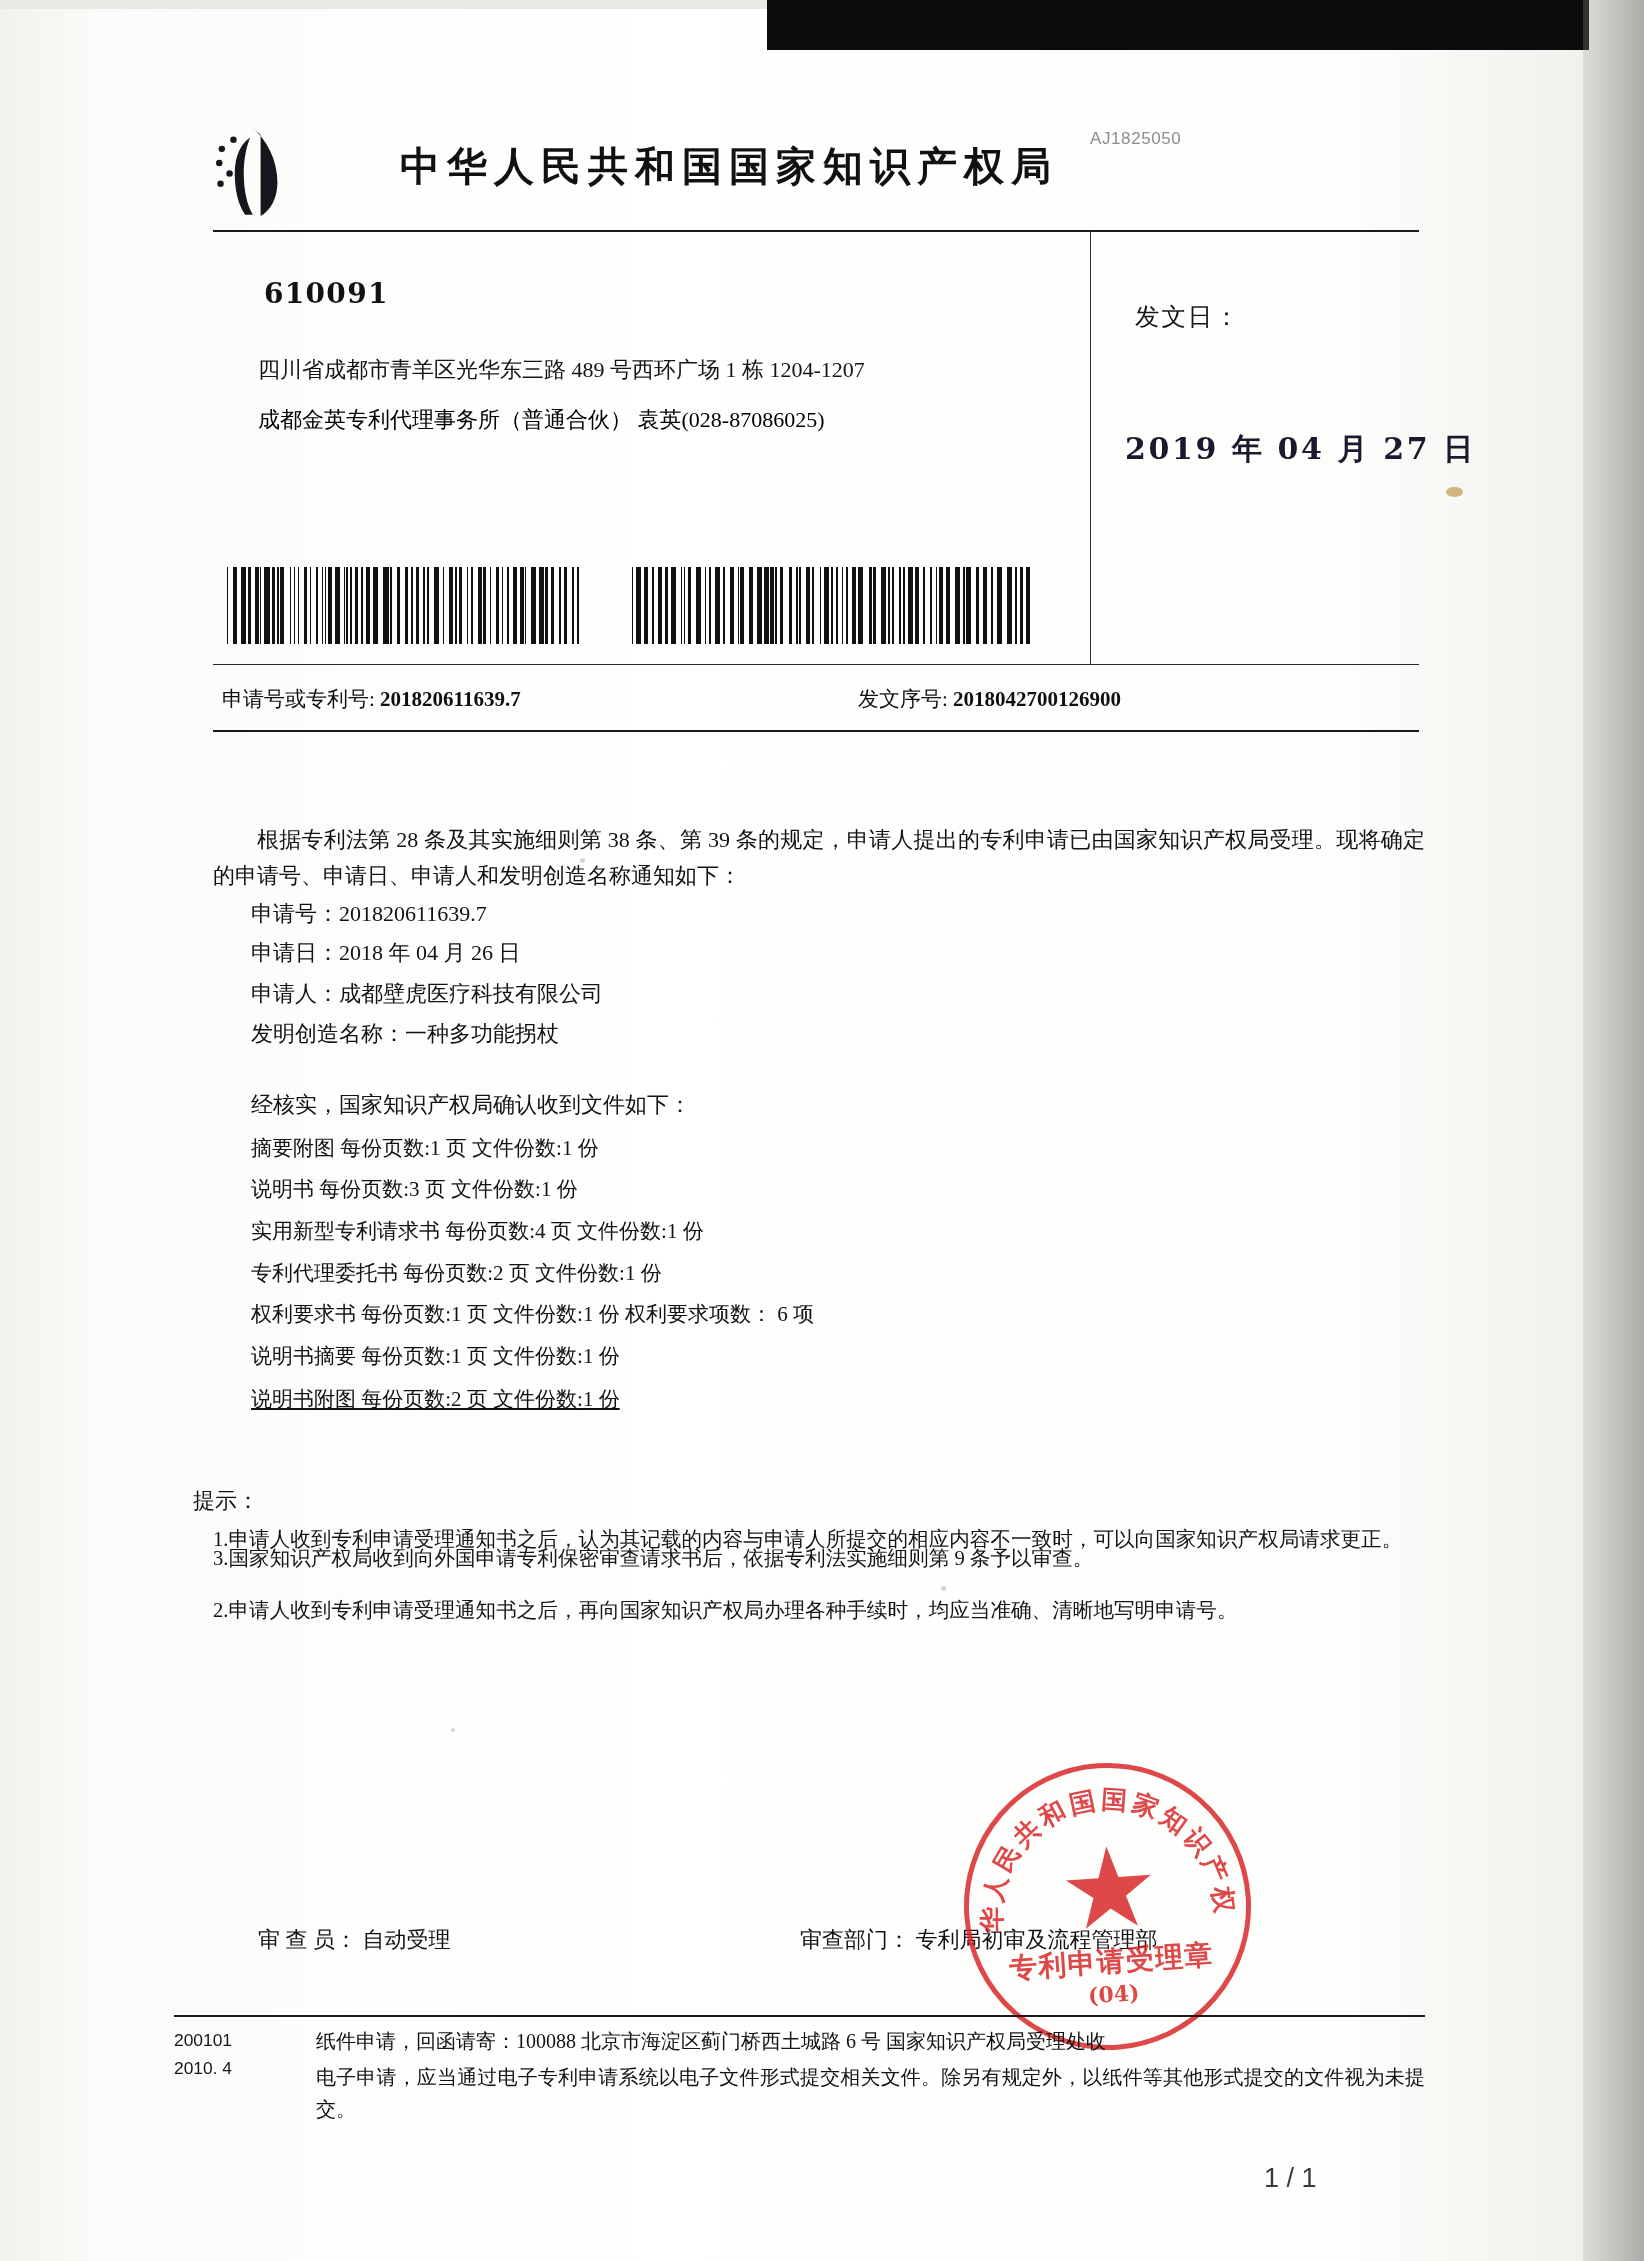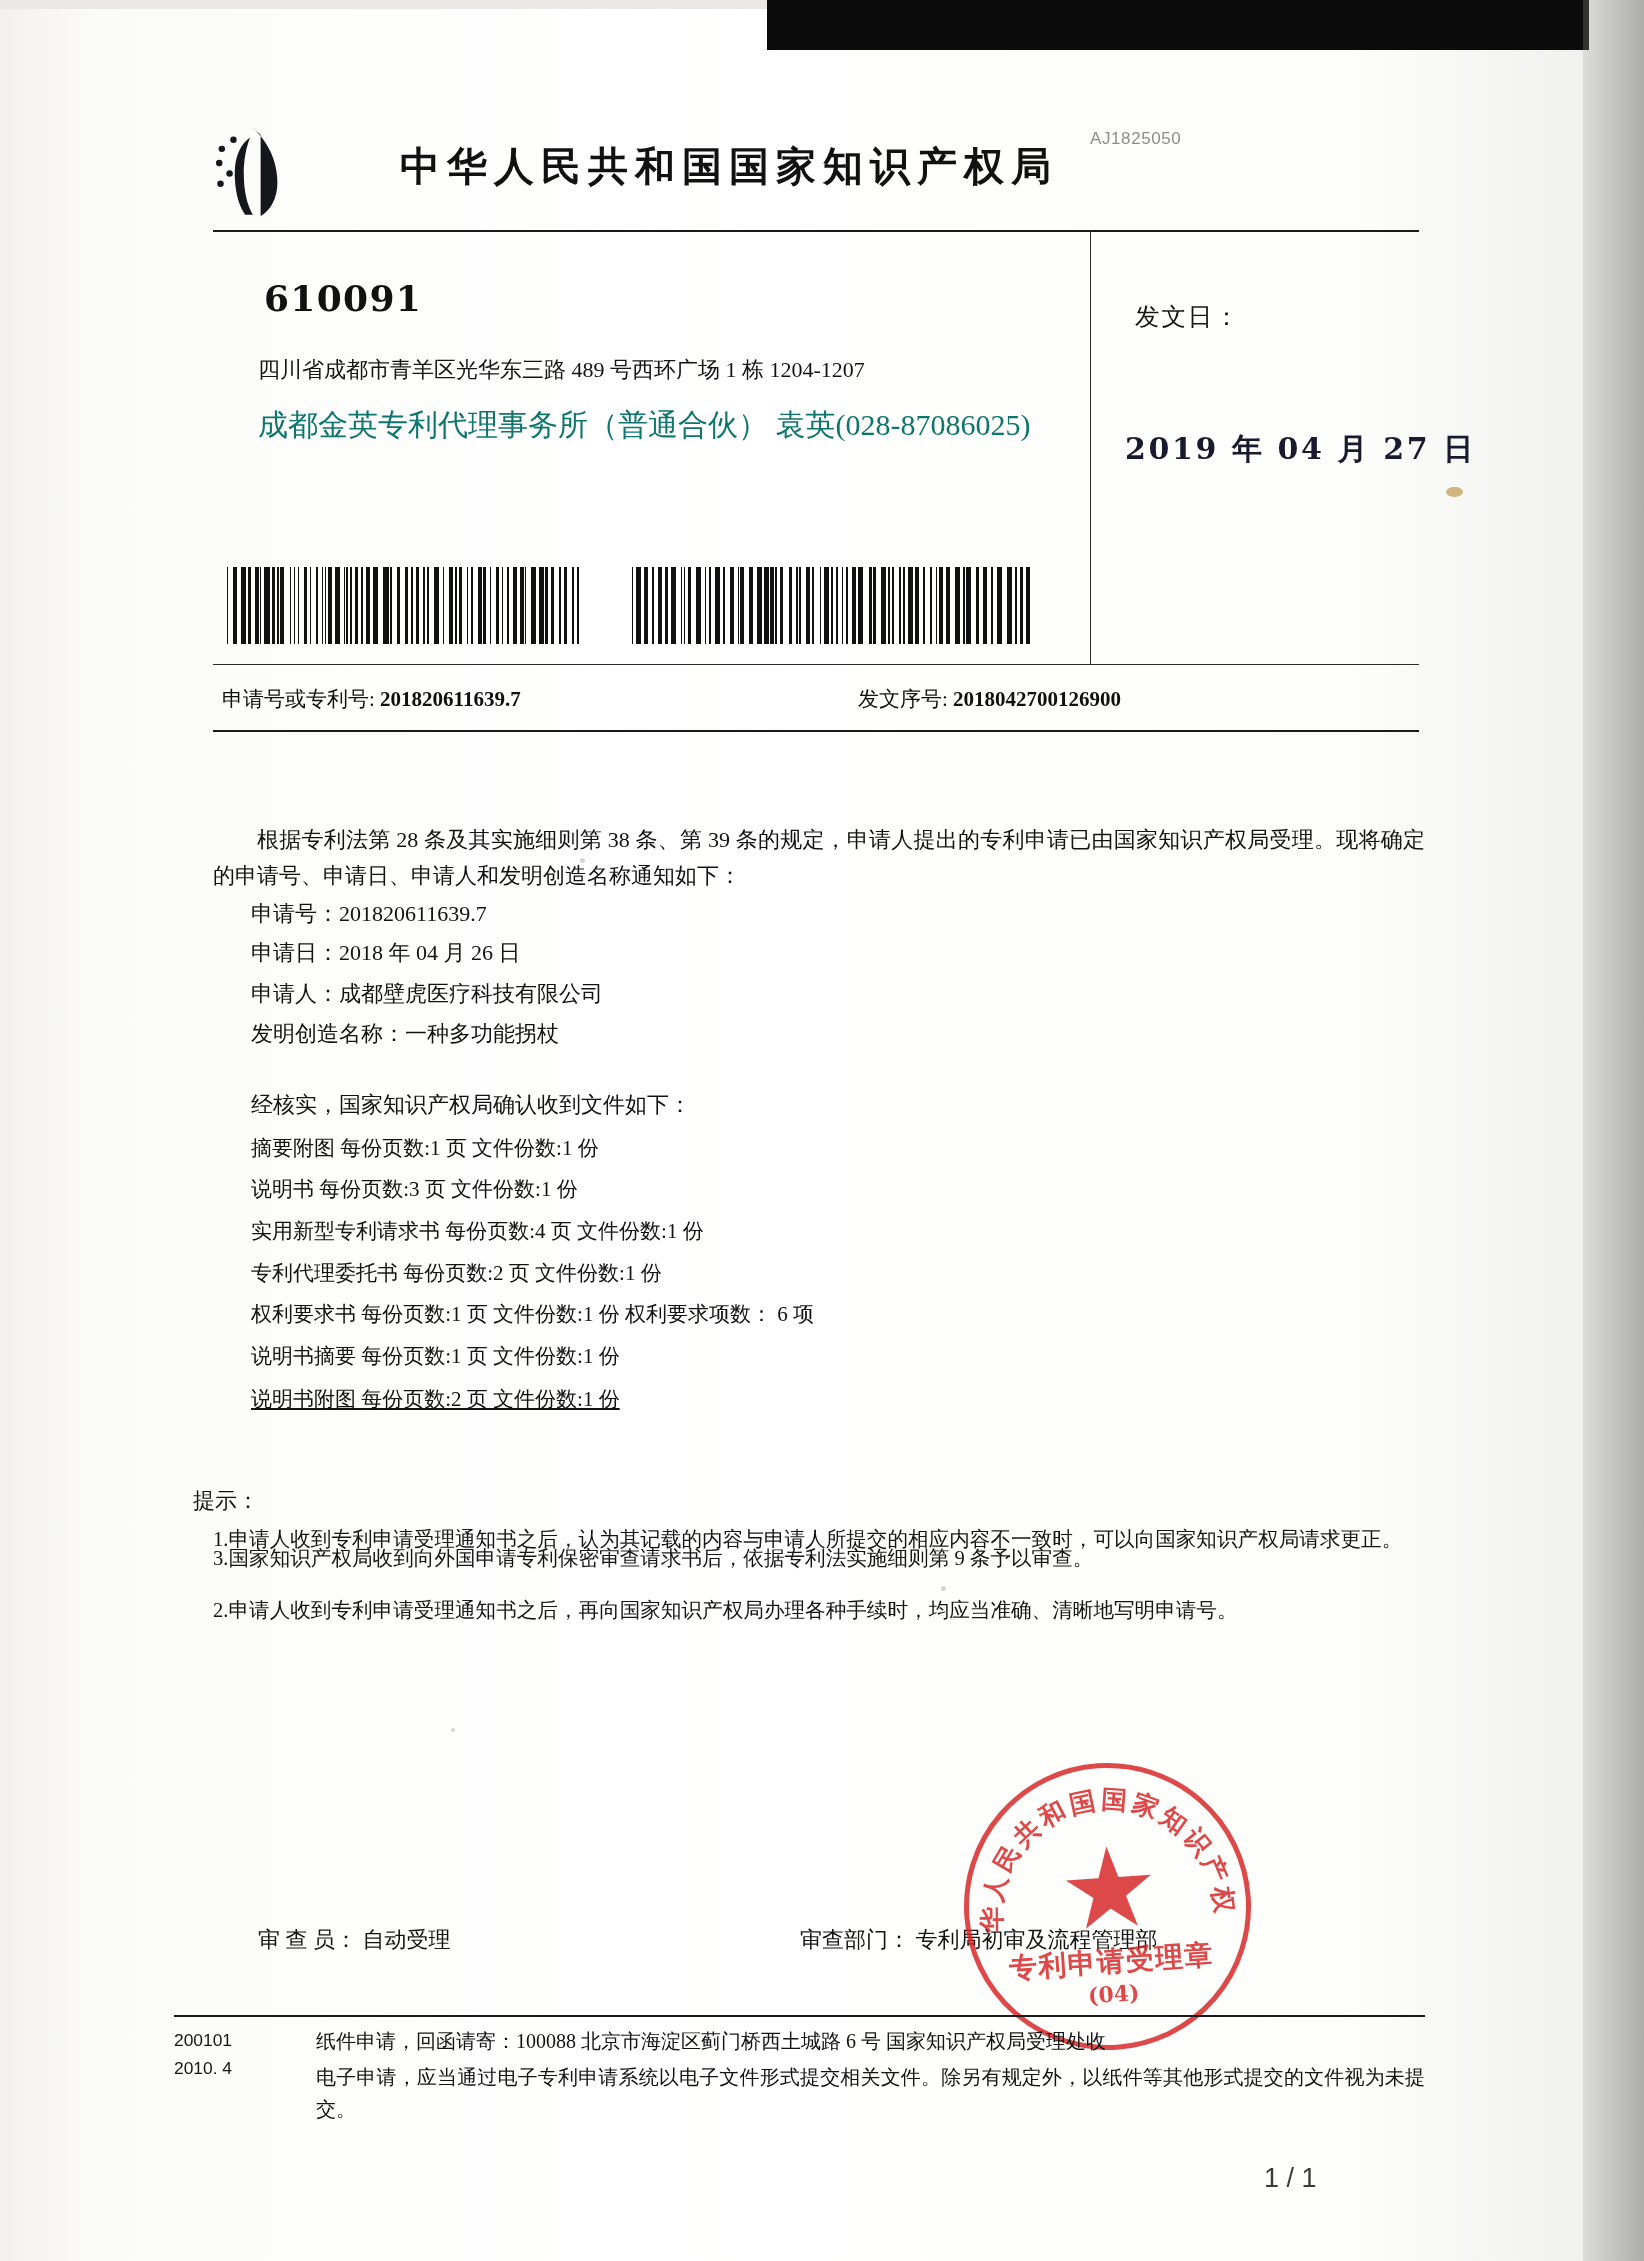--- a/index.html
+++ b/index.html
@@ -111,38 +111,38 @@
     height: 435px;
     background: #2a2a2a;
   }
 
   .zip {
     position: absolute;
     left: 264px;
     top: 277px;
     font-family: "DejaVu Serif", serif;
     font-weight: bold;
-    font-size: 36px;
+    font-size: 28px;
     letter-spacing: 1.3px;
     color: #111;
   }
   .addr1 {
     position: absolute;
     left: 258px;
     top: 355px;
     font-size: 22px;
     color: #141414;
     white-space: nowrap;
   }
   .addr2 {
     position: absolute;
     left: 258px;
     top: 405px;
-    font-size: 30px;
-    color: #0f766e;
+    font-size: 22px;
+    color: #000000;
     white-space: nowrap;
   }
 
   .issue-label {
     position: absolute;
     left: 1135px;
     top: 300px;
     font-size: 24.5px;
     letter-spacing: 1.9px;
     color: #141414;

